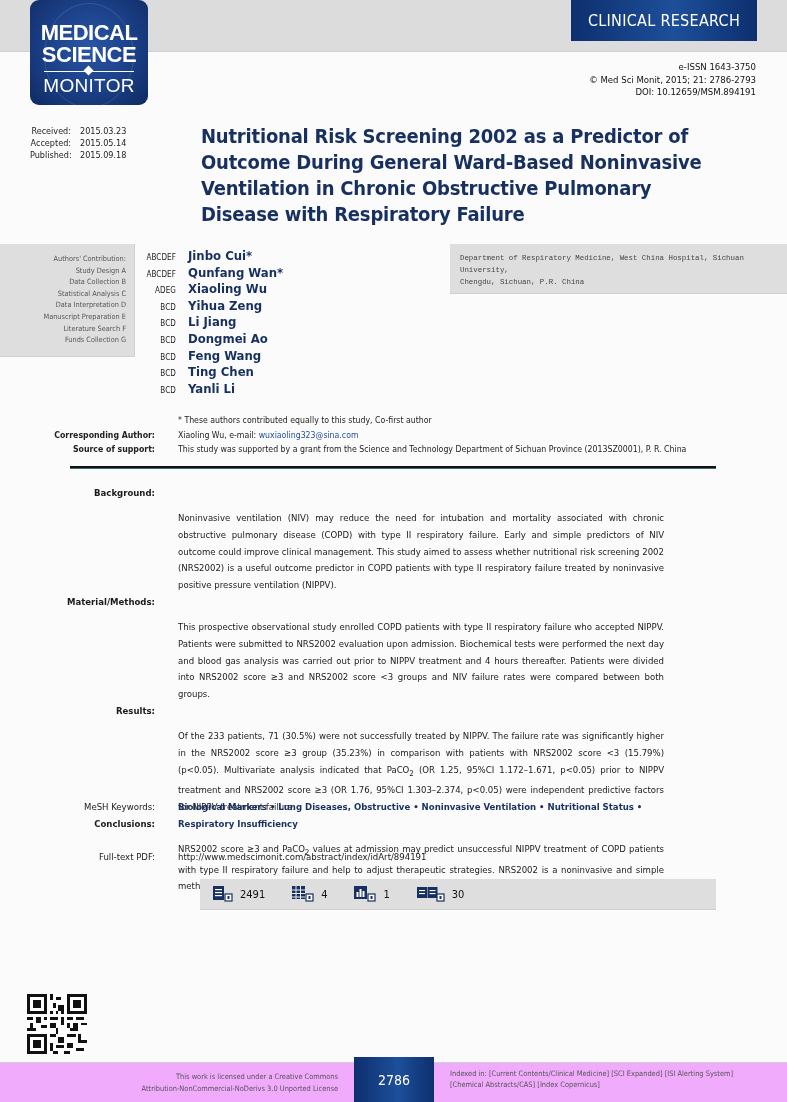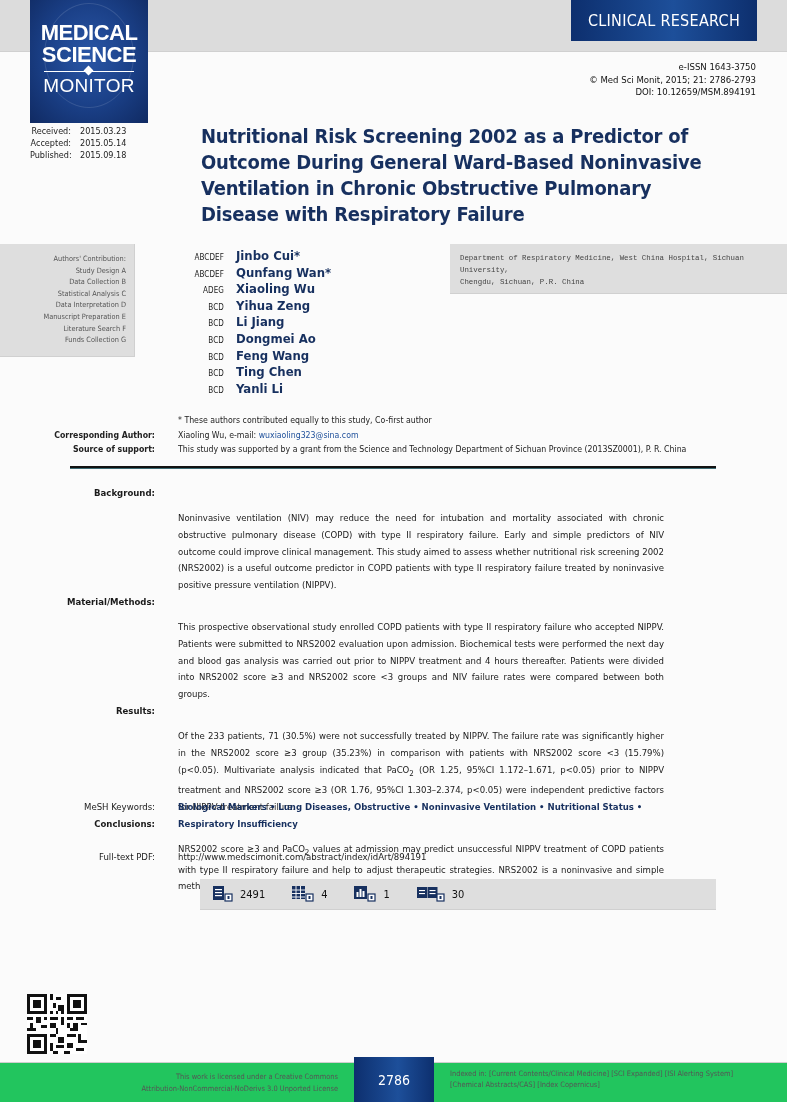--- a/index.html
+++ b/index.html
@@ -1,23 +1,23 @@
 <!DOCTYPE html>
 <html><head>
 <meta charset="utf-8">
 <style>
   * { box-sizing: border-box; margin: 0; padding: 0; }
   html, body { width: 787px; height: 1102px; background: #fbfbfb; overflow: hidden; }
   body { position: relative; font-family: "DejaVu Sans Condensed", "DejaVu Sans", sans-serif; color: #1a1a1a; }
 
   .topband { position: absolute; left: 0; top: 0; width: 787px; height: 52px; background: #dcdcdc; border-bottom: 1px solid #d0d0d0; }
 
-  .logo { position: absolute; left: 30px; top: 0; width: 118px; height: 123px;
+  .logo { position: absolute; left: 30px; top: 0; width: 118px; height: 105px;
     background: radial-gradient(ellipse at 50% 45%, #2a56a6 0%, #1a3f86 55%, #102a62 100%);
-    color: #fff; text-align: center; font-family: "Liberation Sans", sans-serif; }
+    color: #fff; text-align: center; font-family: "Liberation Sans", sans-serif; border-radius: 9px; }
   .logo .fig { position: absolute; left: 50%; top: 3px; transform: translateX(-50%); width: 90px; height: 105px;
     border: 1px solid rgba(255,255,255,0.12); border-radius: 50%; }
   .logo .l1 { position: absolute; top: 22px; left: 0; right: 0; font-size: 22px; font-weight: bold; letter-spacing: -0.5px; line-height: 22px; }
   .logo .l2 { position: absolute; top: 44px; left: 0; right: 0; font-size: 22px; font-weight: bold; letter-spacing: -0.5px; line-height: 22px; }
   .logo .sep { position: absolute; top: 71px; left: 14px; right: 14px; height: 1px; background: #fff; }
   .logo .dot { position: absolute; top: 67px; left: 55px; width: 7px; height: 7px; background: #fff; transform: rotate(45deg); }
   .logo .l3 { position: absolute; top: 76px; left: 0; right: 0; font-size: 19px; line-height: 20px; letter-spacing: 0.3px; }
 
   .section-tag { position: absolute; left: 571px; top: 0; width: 186px; height: 41px;
     background: linear-gradient(90deg, #0d2f6e 0%, #1d4f9a 55%, #0d2f6e 100%);
@@ -29,21 +29,21 @@
   .dates .row { display: flex; }
   .dates .k { width: 50px; text-align: right; padding-right: 9px; color: #222; }
   .dates .v { color: #222; }
 
   .title { position: absolute; left: 201px; top: 123px; width: 510px; font-family: "DejaVu Sans Condensed","DejaVu Sans", sans-serif;
     font-weight: bold; font-size: 20px; line-height: 26px; color: #17305f; letter-spacing: -0.2px; }
 
   .contrib-box { position: absolute; left: 0; top: 244px; width: 135px; height: 113px; background: #dedede; border-right: 1px solid #d0d0d0; border-bottom: 1px solid #d0d0d0; }
   .contrib-box ul { list-style: none; padding: 9px 8px 0 0; text-align: right; font-size: 7.3px; line-height: 11.6px; color: #555; }
 
-  .authors { position: absolute; left: 145px; top: 248px; margin-left: 48px; }
+  .authors { position: absolute; left: 145px; top: 248px; }
   .author { display: flex; align-items: baseline; height: 16.6px; }
   .author .roles { width: 43px; text-align: right; font-size: 8px; color: #222; padding-right: 12px; letter-spacing: 0.1px; }
   .author .name { font-size: 13px; font-weight: bold; color: #17305f; white-space: nowrap; }
 
   .affil-box { position: absolute; left: 450px; top: 244px; width: 337px; height: 50px; background: #dedede; border-bottom: 1px solid #d0d0d0; font-family: Liberation Mono, monospace; }
   .affil-box p { padding: 8px 0 0 10px; font-size: 7.4px; line-height: 12px; color: #444; }
 
   .notes { position: absolute; left: 0; top: 413px; width: 787px; font-size: 8.7px; line-height: 14.6px; }
   .notes .row { display: flex; }
   .notes .k { width: 178px; text-align: right; font-weight: bold; color: #222; padding-right: 23px; }
@@ -64,21 +64,21 @@
   .pdf { position: absolute; left: 0; top: 849px; width: 787px; font-size: 9.5px; line-height: 16px; display: flex; }
   .pdf .k { width: 178px; text-align: right; color: #1a1a1a; padding-right: 23px; flex: none; }
   .pdf .v { color: #1a1a1a; }
 
   .stats { position: absolute; left: 200px; top: 879px; width: 516px; height: 31px; background: #dedede; border-bottom: 1px solid #d0d0d0; display: flex; align-items: center; padding-left: 12px; font-size: 11px; color: #111; }
   .stat { display: flex; align-items: center; margin-right: 26px; }
   .stat svg { margin-right: 6px; }
 
   .qr { position: absolute; left: 27px; top: 994px; width: 60px; height: 60px; background: #fff; }
 
-  .footer { position: absolute; left: 0; top: 1062px; width: 787px; height: 40px; background: #22c55e; border-top: 1px solid #cfcfcf; }
+  .footer { position: absolute; left: 0; top: 1062px; width: 787px; height: 40px; background: #f0abfc; border-top: 1px solid #cfcfcf; }
   .footer .lic { position: absolute; left: 120px; top: 8px; width: 218px; text-align: right; font-size: 7.4px; line-height: 11.5px; color: #555; }
   .footer .page { position: absolute; left: 354px; top: -6px; width: 80px; height: 46px;
     background: linear-gradient(90deg, #0d2f6e 0%, #1d4f9a 55%, #0d2f6e 100%); color: #fff;
     font-weight: normal; font-size: 14px; display: flex; align-items: center; justify-content: center; }
   .footer .idx { position: absolute; left: 450px; top: 5px; width: 330px; font-size: 7.4px; line-height: 11.2px; color: #555; }
 </style>
 </head>
 <body>
 
 <div class="topband"></div>

